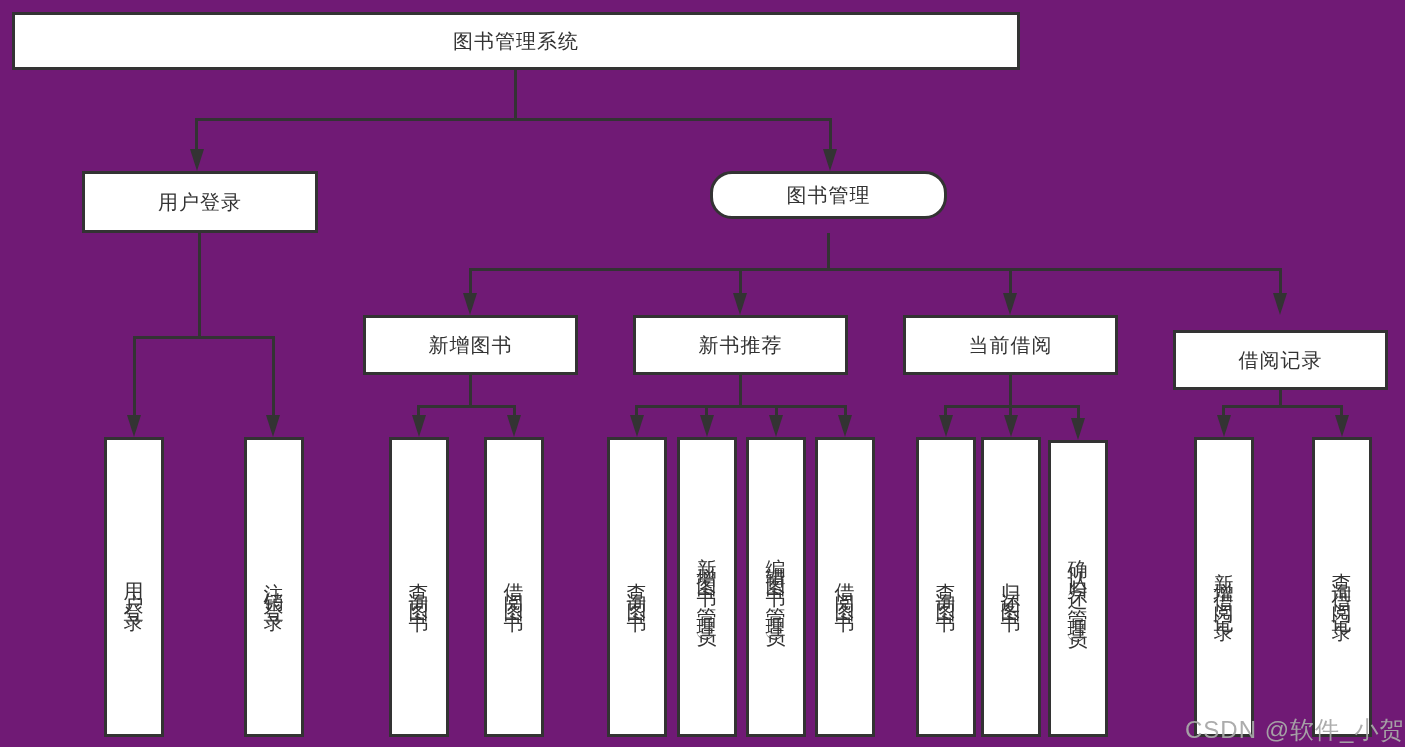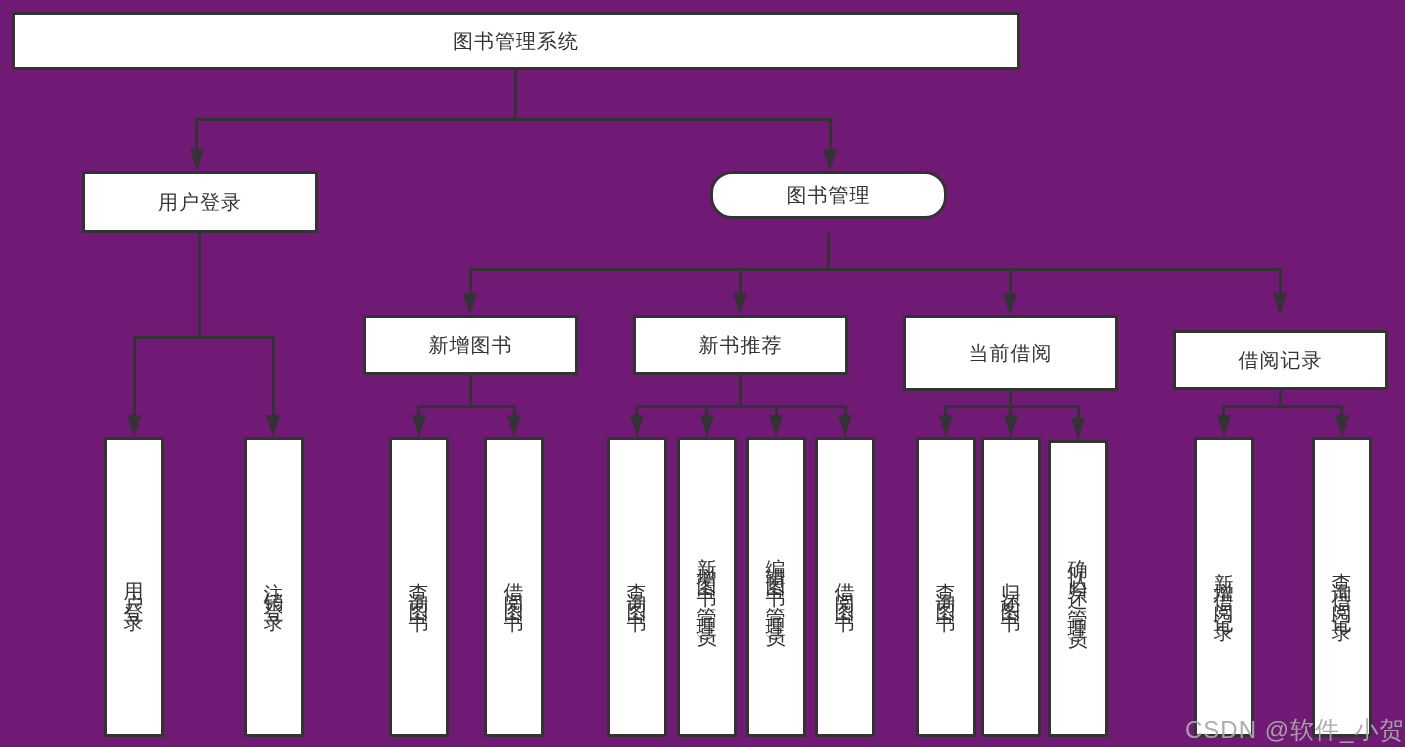--- a/index.html
+++ b/index.html
@@ -125,21 +125,21 @@
   <div class="box hbox" style="left:710px;top:171px;width:237px;height:48px;border-radius:22px;">
     <span>图书管理</span>
   </div>
 
   <div class="box hbox" style="left:363px;top:315px;width:215px;height:60px;">
     <span>新增图书</span>
   </div>
   <div class="box hbox" style="left:633px;top:315px;width:215px;height:60px;">
     <span>新书推荐</span>
   </div>
-  <div class="box hbox" style="left:903px;top:315px;width:215px;height:76px;">
+  <div class="box hbox" style="left:903px;top:315px;width:215px;height:60px;">
     <span>当前借阅</span>
   </div>
   <div class="box hbox" style="left:1173px;top:330px;width:215px;height:60px;">
     <span>借阅记录</span>
   </div>
 
   <div class="box leaf" style="left:104px;">
     <span>用户登录</span>
   </div>
   <div class="box leaf" style="left:244px;">

